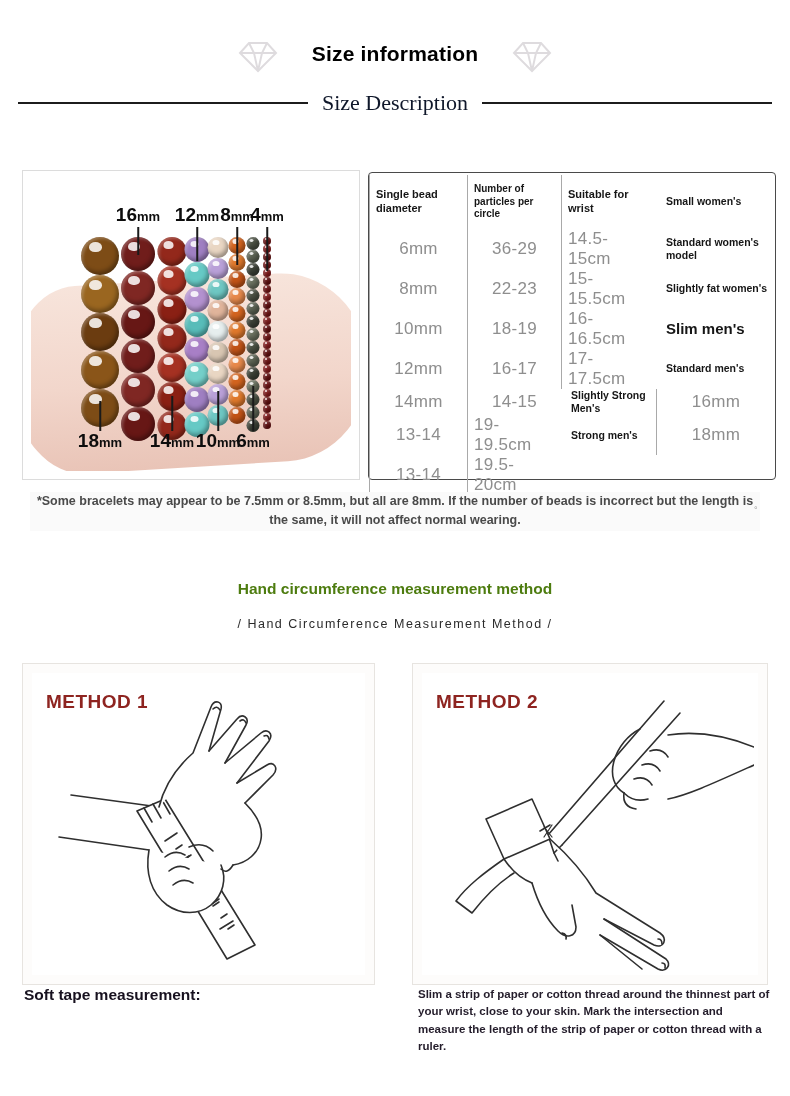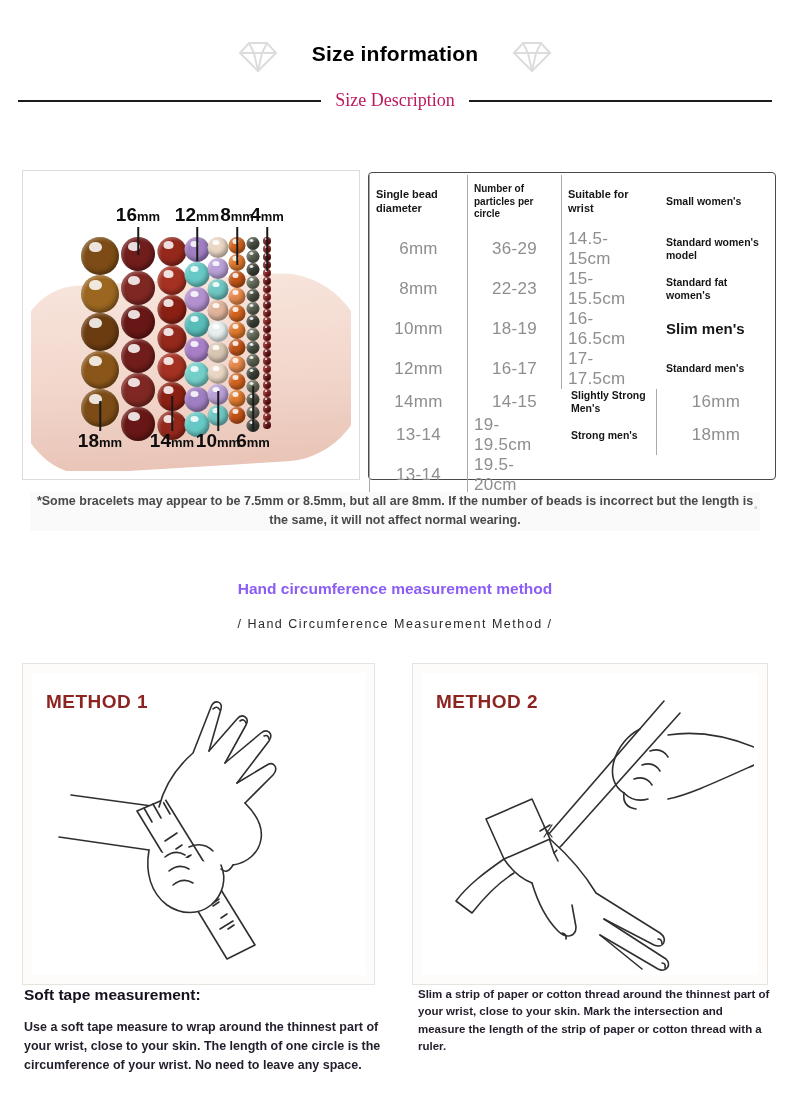--- a/index.html
+++ b/index.html
@@ -7,21 +7,21 @@
   body { font-family:"Liberation Sans", sans-serif; }
   .page { position:relative; width:790px; height:1096px; margin:0 auto; background:#fff; overflow:hidden; }
 
   
   .title { position:absolute; top:42px; left:0; width:100%; text-align:center;
            font-size:21px; font-weight:800; color:#000000; letter-spacing:.2px; }
   .gem { position:absolute; top:40px; width:42px; height:34px; opacity:.9; }
   .gem.left { left:237px; } .gem.right { left:511px; }
   .subtitle-row { position:absolute; top:90px; left:18px; right:18px; display:flex; align-items:center; gap:14px; }
   .subtitle-row .rule { flex:1; height:2px; background:#1c1c1c; }
-  .subtitle { font-family:"Liberation Serif", serif; font-size:18px; color:#be185d; white-space:nowrap; }
+  .subtitle { font-family:"Liberation Serif", serif; font-size:22px; color:#0f172a; white-space:nowrap; }
 
   
   .photo-box { position:absolute; left:22px; top:170px; width:338px; height:310px;
                background:#fff; border:1px solid #dcdcdc; padding:8px; }
   .photo { position:relative; width:100%; height:100%; background:#fff; overflow:hidden; }
   .arm { position:absolute; left:-18px; right:-18px; top:100px; height:188px;
          background:linear-gradient(180deg,#f7e4db 0%, #f2d6cb 55%, #e9c4b7 100%);
          border-radius:70px 90px 90px 70px / 48% 52% 52% 48%;
          transform:rotate(-3.5deg); }
   .strand { position:absolute; transform:translateX(-50%); display:flex; flex-direction:column; }
@@ -48,21 +48,21 @@
   .cell.style-cell.emph { font-size:15px; }
   .cell.val { color:#8e8e8e; font-size:17px; justify-content:center; font-weight:400; letter-spacing:.3px; }
 
   
   .note { position:absolute; top:492px; left:30px; width:730px; text-align:center;
           font-size:12.5px; font-weight:700; color:#4a4a4a; line-height:1.55; background:#fafafa; }
   .note-mark { position:absolute; top:505px; left:754px; font-size:9px; color:#9a9a9a; }
 
   
   .sec-heading { position:absolute; top:580px; left:0; width:100%; text-align:center;
-                 font-size:15.5px; font-weight:800; color:#8b5cf6; }
+                 font-size:15.5px; font-weight:800; color:#4d7c0f; }
   .sec-subheading { position:absolute; top:617px; left:0; width:100%; text-align:center;
                     font-size:12.5px; color:#2a2a2a; letter-spacing:1.5px; }
 
   
   .method-box { position:absolute; top:663px; height:322px; background:#fdfcfb;
                 border:1px solid #e7e4e0; padding:9px; }
   .method-box .inner { position:relative; width:100%; height:100%; background:#fff; }
   .method-box.m1 { left:22px; width:353px; }
   .method-box.m2 { left:412px; width:356px; }
   .method-label { position:absolute; top:18px; left:14px; font-size:19px; font-weight:800;
@@ -231,21 +231,21 @@
       <div class="cell head small sep">Number of particles per circle</div>
       <div class="cell head sep">Suitable for wrist</div>
       <div class="cell style-cell">Small women's</div>
       <div class="cell val sep">6mm</div>
       <div class="cell val sep">36-29</div>
       <div class="cell val sep">14.5-15cm</div>
       <div class="cell style-cell">Standard women's model</div>
       <div class="cell val sep">8mm</div>
       <div class="cell val sep">22-23</div>
       <div class="cell val sep">15-15.5cm</div>
-      <div class="cell style-cell">Standard fat women's</div>
+      <div class="cell style-cell">Slightly fat women's</div>
       <div class="cell val sep">10mm</div>
       <div class="cell val sep">18-19</div>
       <div class="cell val sep">16-16.5cm</div>
       <div class="cell style-cell emph">Slim men's</div>
       <div class="cell val sep">12mm</div>
       <div class="cell val sep">16-17</div>
       <div class="cell val sep">17-17.5cm</div>
       <div class="cell style-cell">Standard men's</div>
       <div class="cell val sep">14mm</div>
       <div class="cell val sep">14-15</div>
@@ -326,19 +326,18 @@
           <path d="M76 172 C84 184 94 192 104 196"></path>
 
           <path d="M230 252 q4 0 4 5 M234 276 q4 0 3 5 M134 246 q5 1 4 6"></path>
         </g>
       </svg>
     </div>
   </div>
 
   <div class="instr left">
     <h3>Soft tape measurement:</h3>
-    <p>Use a soft tape measure to wrap around the thinnest part of your wrist, close to your skin. The length of one circle is the circumference of your wrist. No need to leave any space.</p>
   </div>
   <div class="instr right">
     <p>Slim a strip of paper or cotton thread around the thinnest part of your wrist, close to your skin. Mark the intersection and measure the length of the strip of paper or cotton thread with a ruler.</p>
   </div>
 
 </div>
 
 </body></html>

